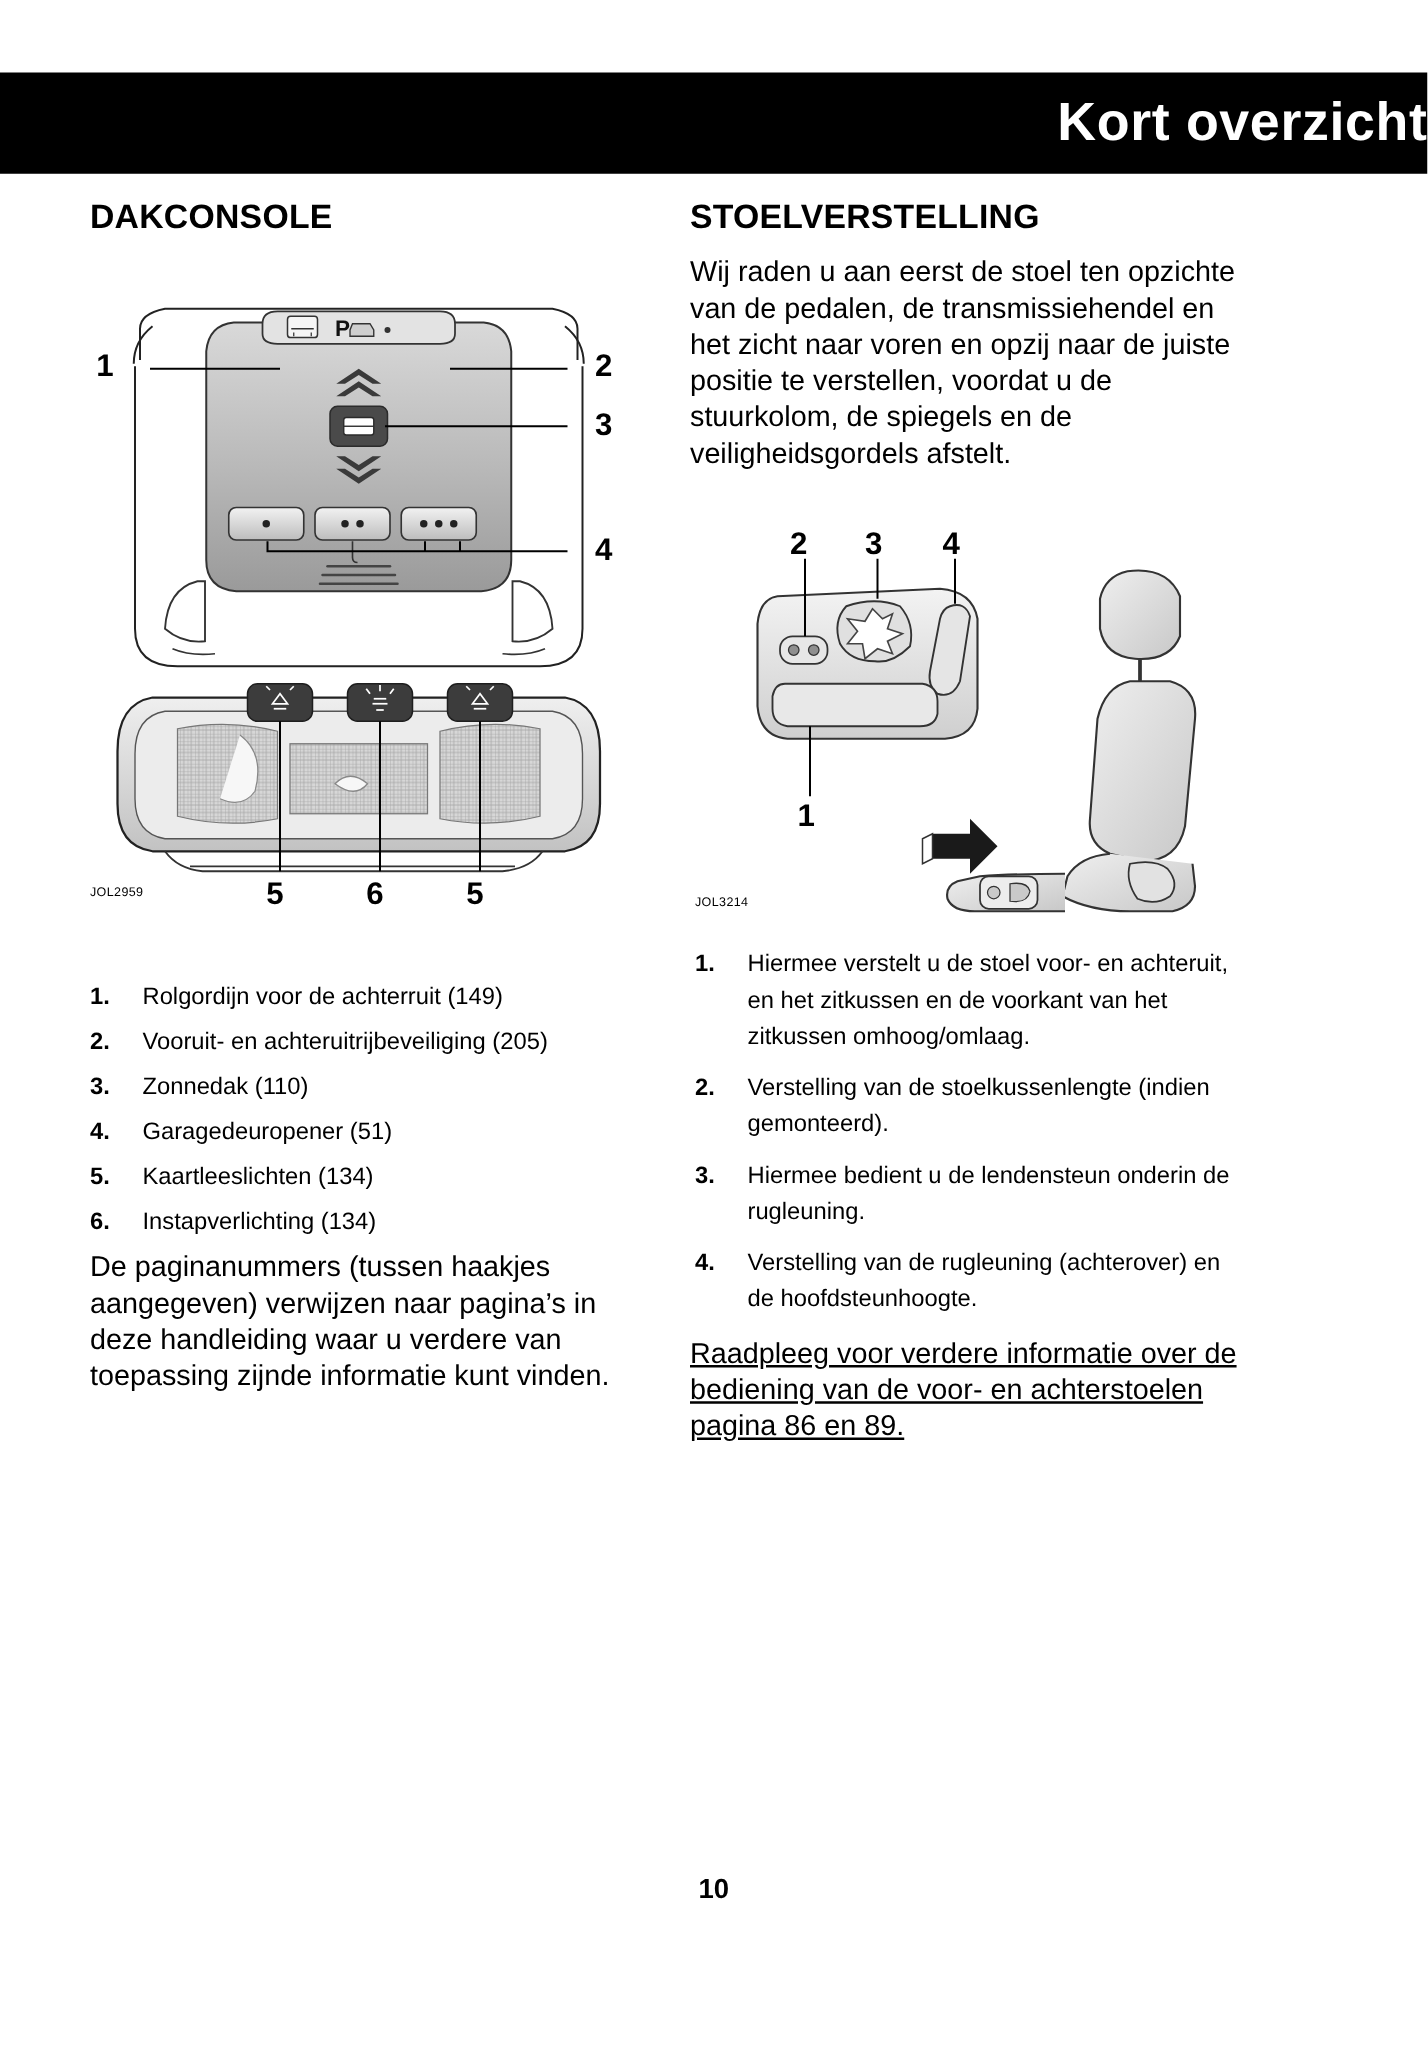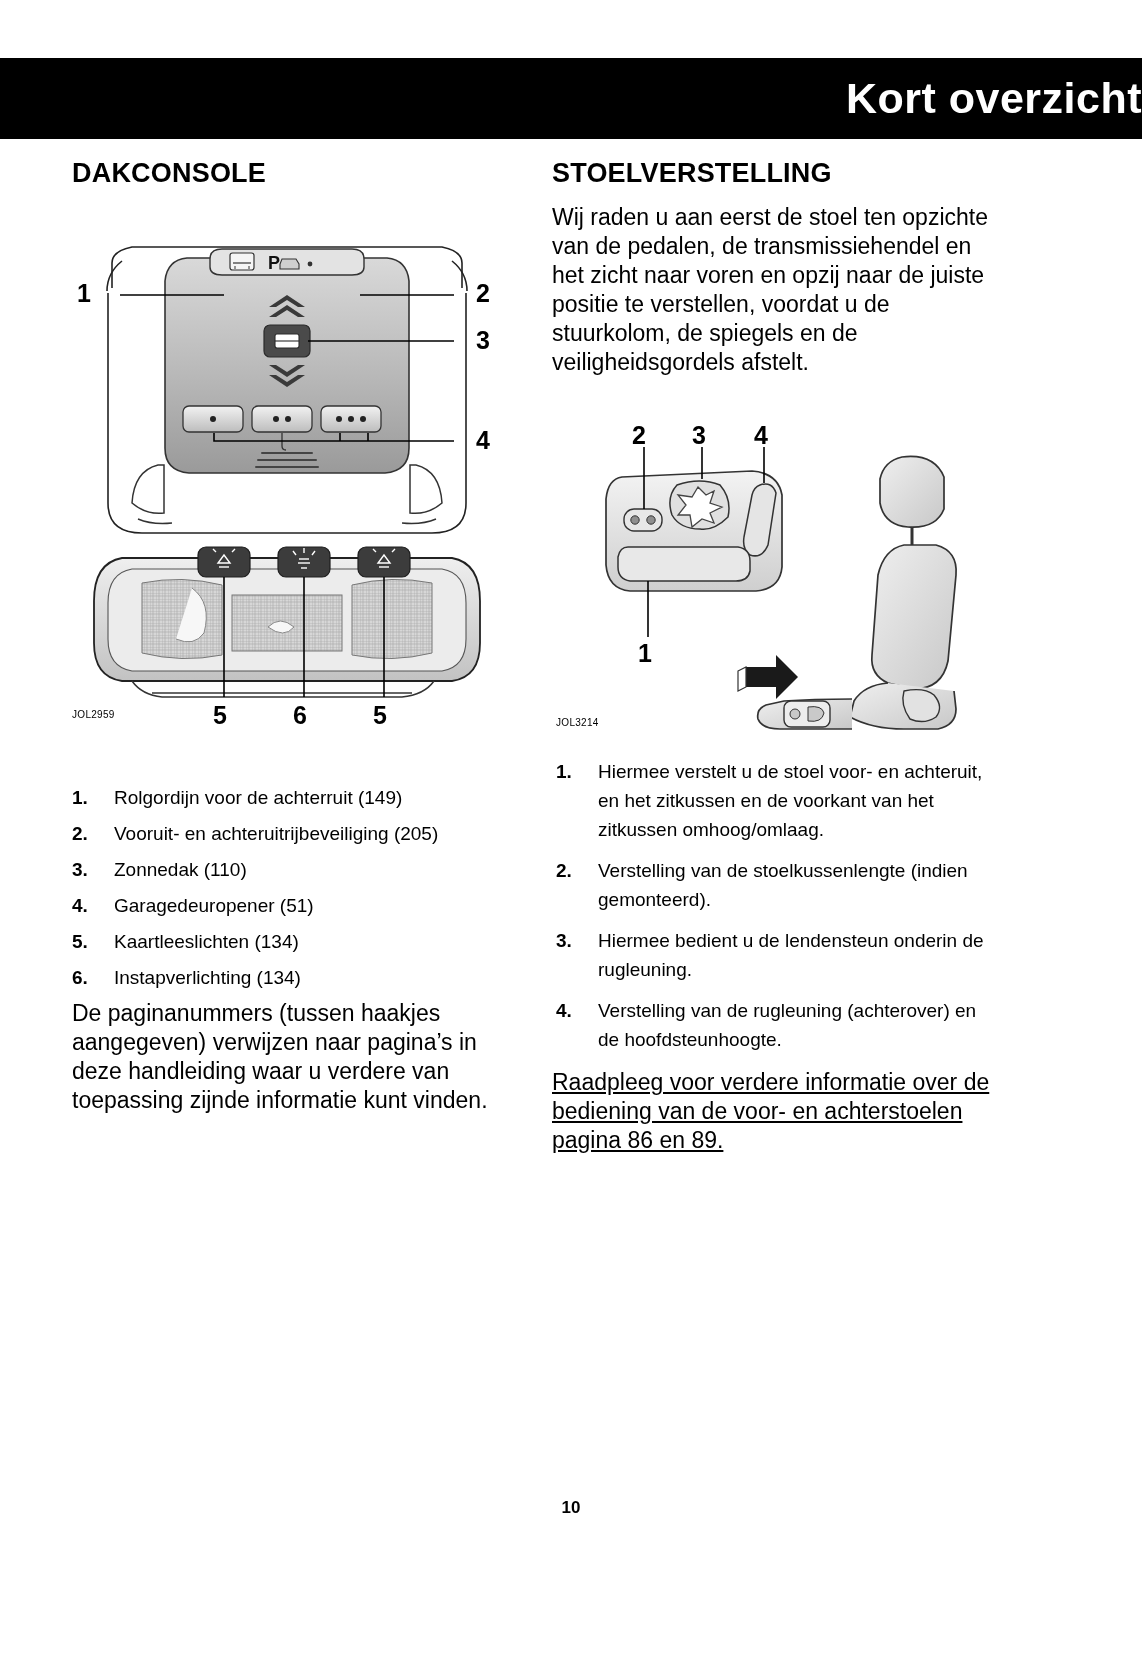--- a/index.html
+++ b/index.html
@@ -108,21 +108,21 @@
     font-size: 25px;
     font-weight: bold;
   }
   
   .page-number {
     position: absolute;
     left: 0;
     top: 1498px;
     width: 1142px;
     text-align: center;
-    font-size: 17px;
+    font-size: 22px;
     font-weight: bold;
   }
 </style>
 </head>
 <body>
 
 <div class="page">
 
   <div class="header-band"></div>
   <div class="header-title">Kort overzicht</div>

